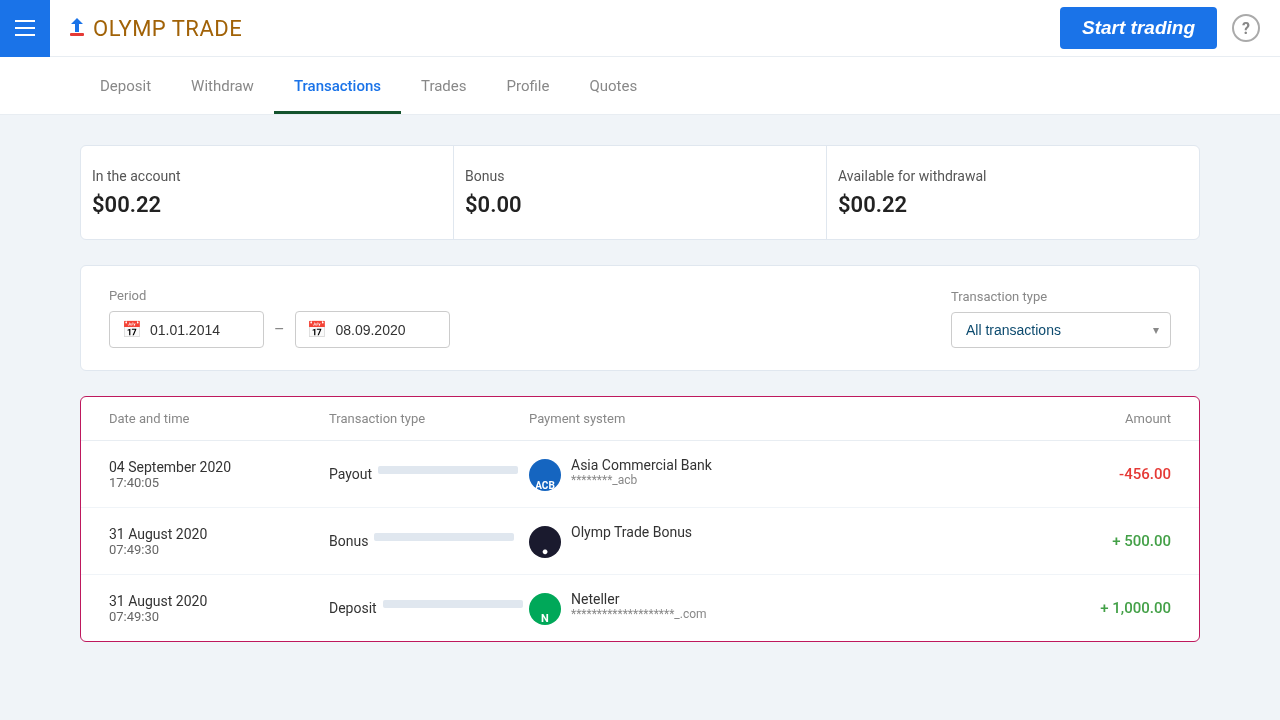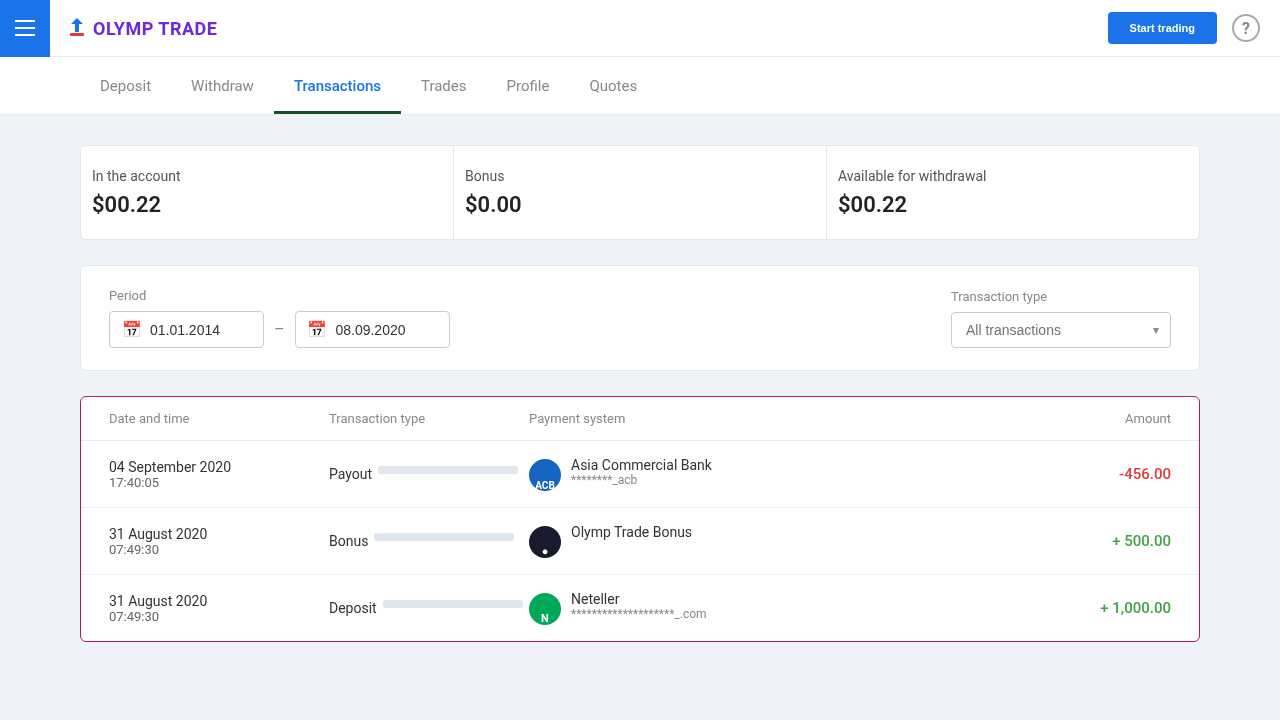--- a/index.html
+++ b/index.html
@@ -38,45 +38,46 @@
       width: 20px;
       height: 2px;
       background: #fff;
     }
     .logo {
       display: flex;
       align-items: center;
       gap: 4px;
     }
     .logo-text {
-      font-size: 18px;
-      font-weight: 700;
-      color: #6d28d9;
+      font-size: 22px;
+      font-weight: 400;
+      color: #a16207;
       letter-spacing: 0.5px;
     }
     .logo-icon {
       width: 24px;
       height: 24px;
     }
     .header-right {
       margin-left: auto;
       display: flex;
       align-items: center;
       gap: 15px;
     }
     .start-trading-btn {
       background: #1a73e8;
       color: #fff;
       border: none;
       border-radius: 4px;
       padding: 10px 22px;
-      font-size: 11px;
+      font-size: 19px;
       font-weight: 600;
       cursor: pointer;
       white-space: nowrap;
+      font-style: italic;
     }
     .help-icon {
       width: 28px;
       height: 28px;
       border: 2px solid #aaa;
       border-radius: 50%;
       display: flex;
       align-items: center;
       justify-content: center;
       font-size: 16px;
@@ -195,21 +196,21 @@
       display: flex;
       flex-direction: column;
       gap: 8px;
       margin-left: auto;
     }
     .type-select {
       border: 1px solid #ccc;
       border-radius: 4px;
       padding: 9px 40px 9px 14px;
       font-size: 14px;
-      color: #737373;
+      color: #0c4a6e;
       background: #fff;
       appearance: none;
       -webkit-appearance: none;
       cursor: pointer;
       min-width: 220px;
       position: relative;
     }
     .select-wrapper {
       position: relative;
       display: inline-block;

